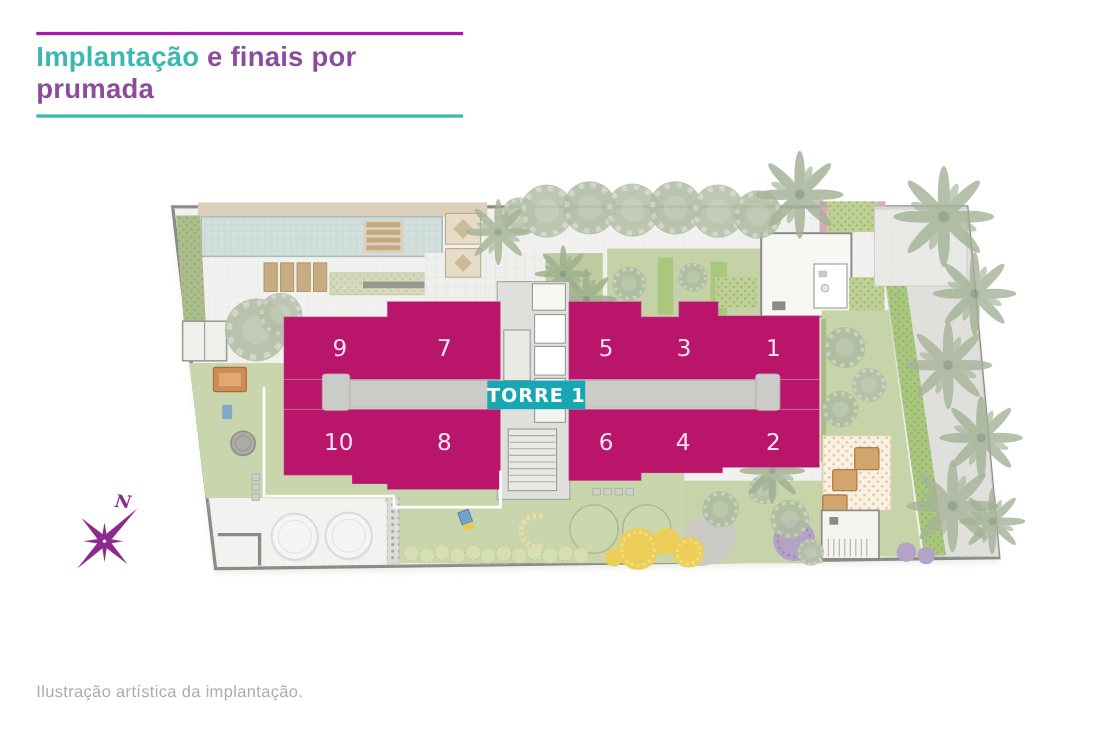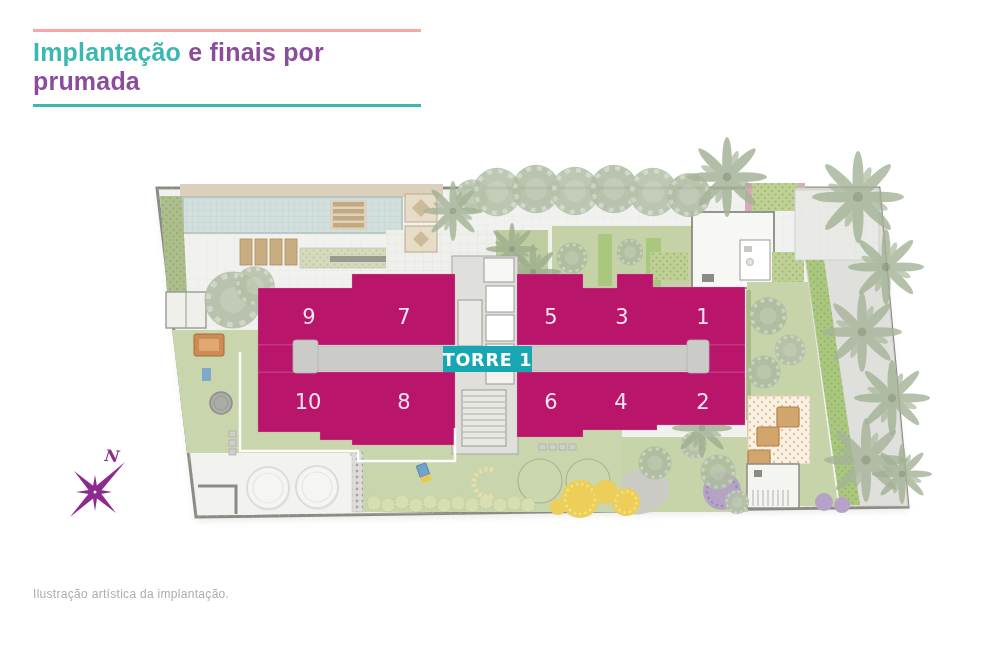--- a/index.html
+++ b/index.html
@@ -1,23 +1,23 @@
 <!DOCTYPE html>
 <html><head>
 <meta charset="utf-8">
 <style>
   html,body{margin:0;padding:0;background:#fff;}
   .page{position:relative;width:1000px;height:666px;background:#FFFFFF;overflow:hidden;
         font-family:"Liberation Sans","DejaVu Sans",sans-serif;}
   .header{position:absolute;left:33px;top:29px;width:388px;
-          border-top:3px solid #fca5a5;border-bottom:3px solid #3CB8B2;padding:6px 0 8px;}
+          border-top:3px solid #a21caf;border-bottom:3px solid #3CB8B2;padding:6px 0 8px;}
   .header h1{margin:0;font-size:25px;line-height:1.15;letter-spacing:.2px;font-weight:700;}
   .header .hl{color:#3CB8B2;}
   .header .rest{color:#8C4C9E;font-weight:600;}
-  .caption{position:absolute;left:33px;top:587px;font-size:12px;color:#ADADAD;letter-spacing:.3px;}
+  .caption{position:absolute;left:33px;top:621px;font-size:15px;color:#ADADAD;letter-spacing:.3px;}
   svg{position:absolute;left:0;top:0;}
   .unitnum{font-family:"DejaVu Sans","Liberation Sans",sans-serif;font-size:21px;fill:#F4E4EF;
            text-anchor:middle;dominant-baseline:central;}
   .torretxt{font-family:"DejaVu Sans","Liberation Sans",sans-serif;font-size:17.5px;font-weight:bold;
             fill:#FFFFFF;letter-spacing:.8px;text-anchor:middle;dominant-baseline:central;}
   .northtxt{font-family:"DejaVu Serif","Liberation Serif",serif;font-size:16px;font-weight:bold;
             font-style:italic;fill:#8C2B8D;text-anchor:middle;dominant-baseline:central;}
 </style>
 </head>
 <body>

